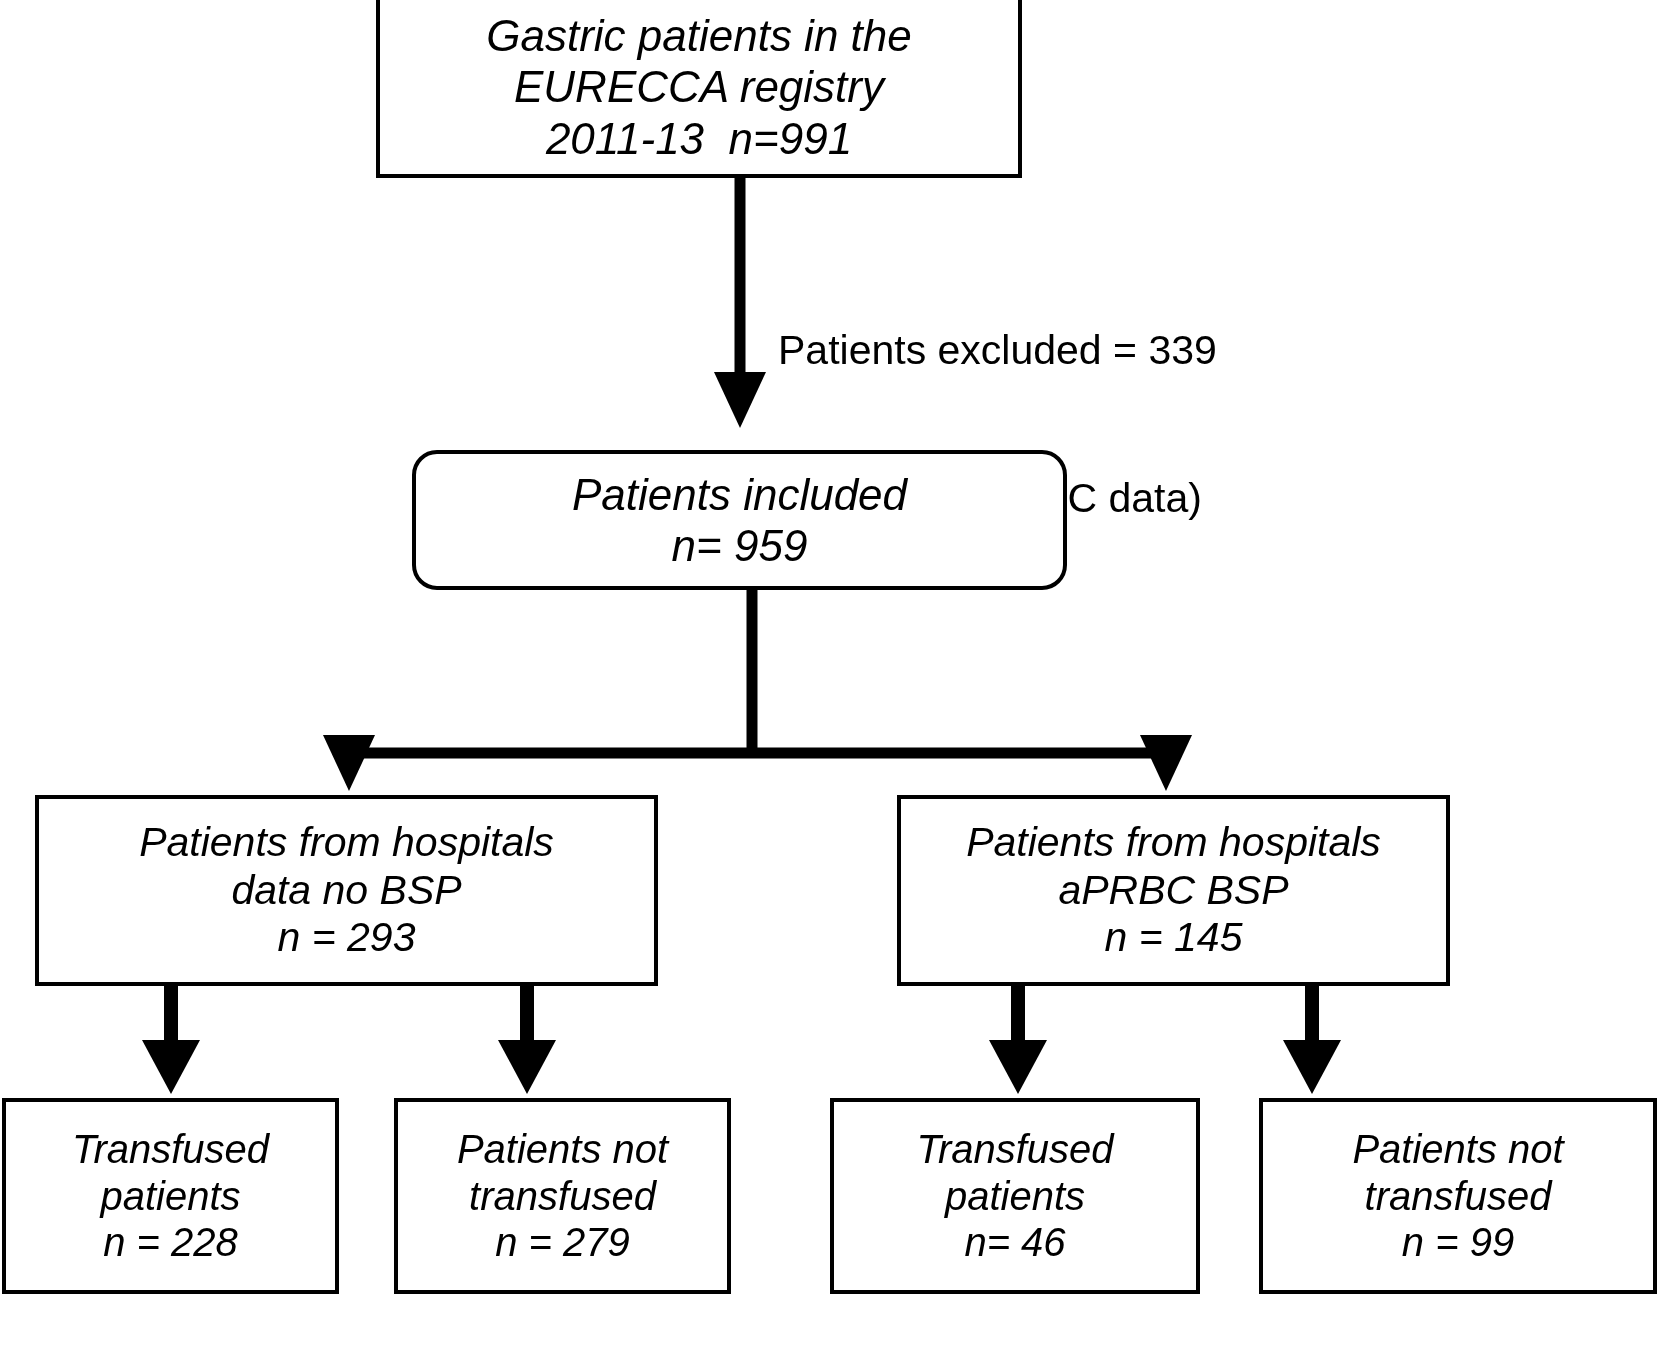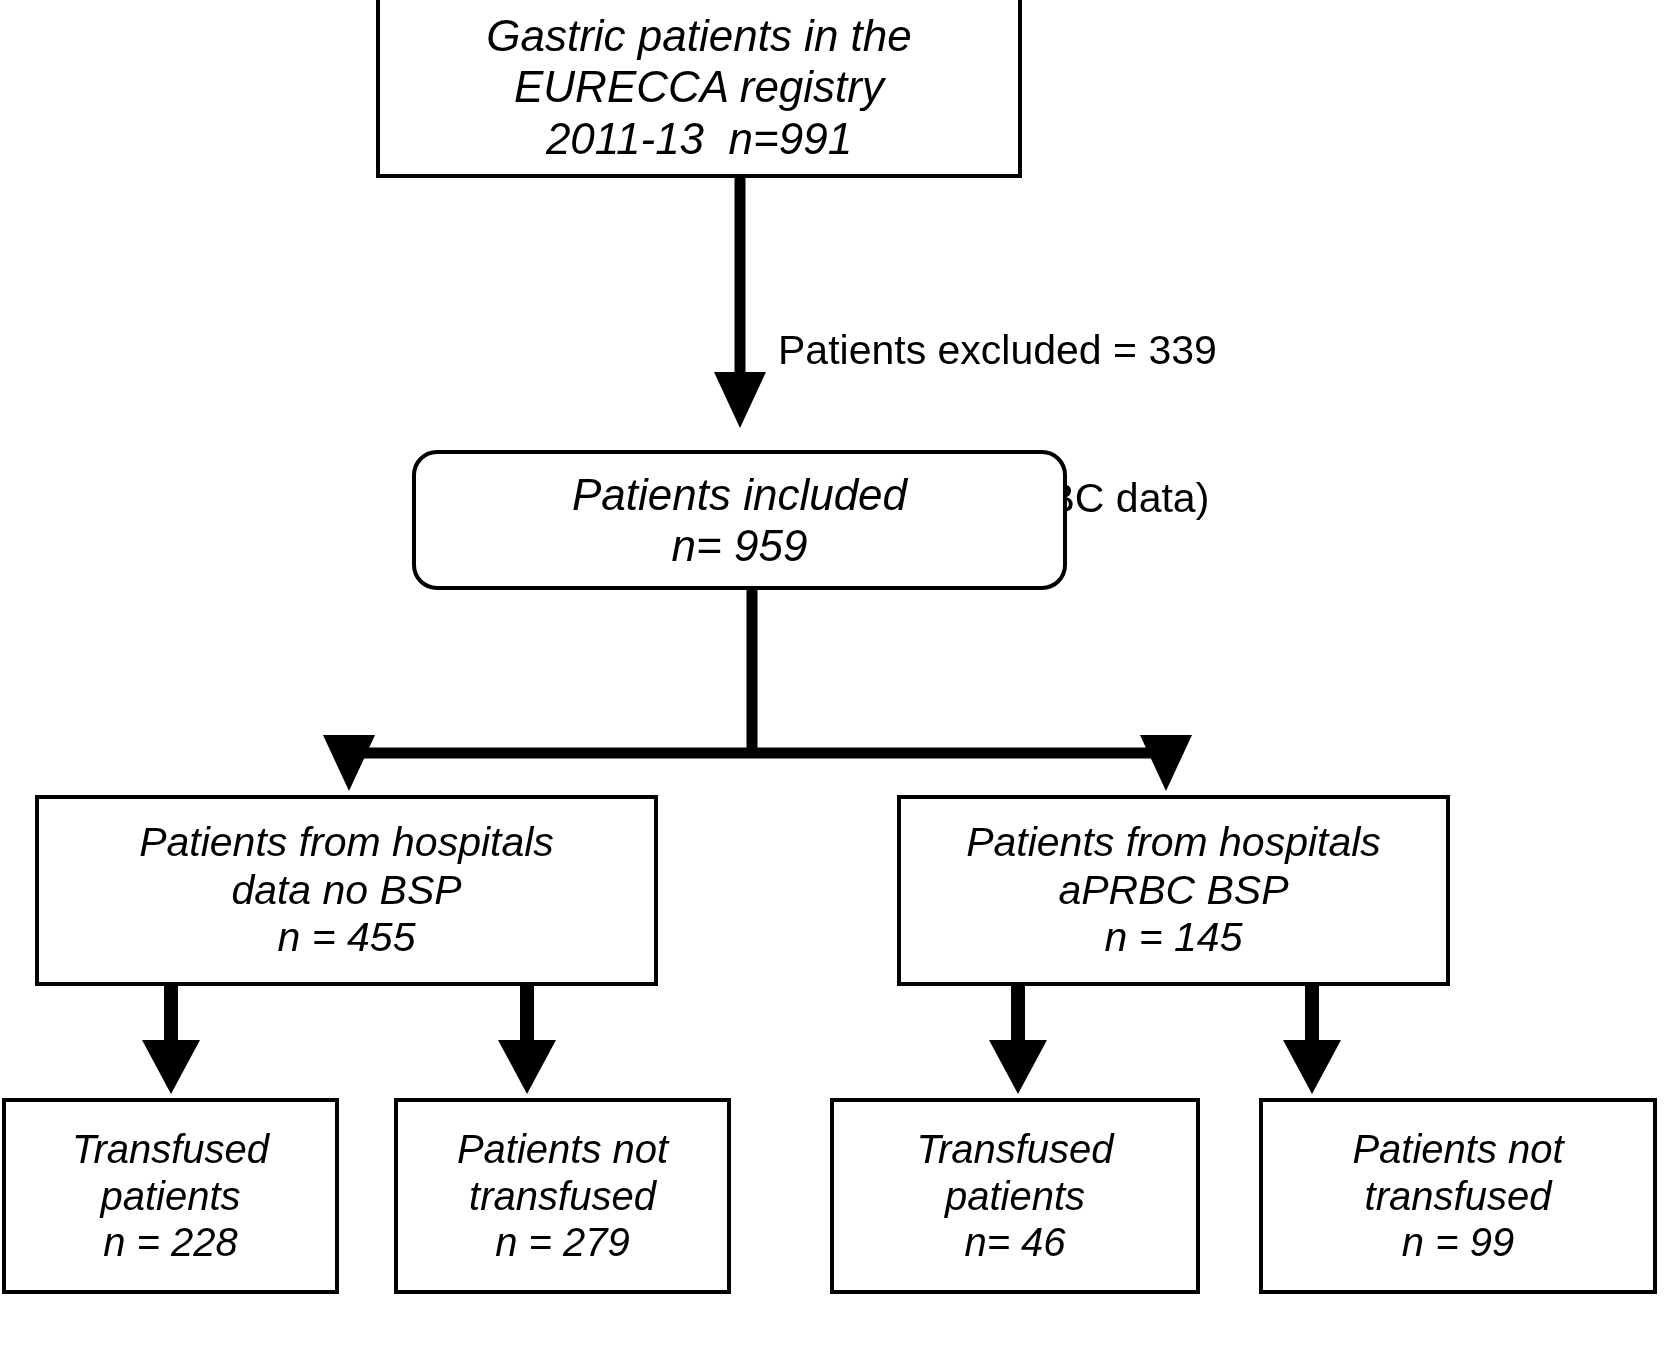--- a/index.html
+++ b/index.html
@@ -55,21 +55,21 @@
   
   #node-source   { left: 376px;  top: -4px;   width: 646px; height: 182px; font-size: 44px; }
   #node-included { left: 412px;  top: 450px;  width: 655px; height: 140px; font-size: 44px; border-radius: 25px; }
   #node-no-bsp   { left: 35px;   top: 795px;  width: 623px; height: 191px; font-size: 41px; }
   #node-bsp      { left: 897px;  top: 795px;  width: 553px; height: 191px; font-size: 41px; }
   #node-leaf-1   { left: 2px;    top: 1098px; width: 337px; height: 196px; font-size: 40px; }
   #node-leaf-2   { left: 394px;  top: 1098px; width: 337px; height: 196px; font-size: 40px; }
   #node-leaf-3   { left: 830px;  top: 1098px; width: 370px; height: 196px; font-size: 40px; }
   #node-leaf-4   { left: 1259px; top: 1098px; width: 398px; height: 196px; font-size: 40px; }
 
-  #label-excluded { left: 778px; top: 228px; font-size: 41px; text-align: center; }
+  #label-excluded { left: 778px; top: 228px; font-size: 41px; }
 </style>
 </head>
 <body>
 
 <div id="canvas">
 
   <svg class="flow-svg" viewBox="0 0 1669 1365">
 
     <g>
       <line x1="740" y1="178" x2="740" y2="398" stroke="#000000" stroke-width="11"></line>
@@ -129,21 +129,21 @@
   </div>
 
   <div class="node" id="node-included">
     <span class="line">Patients included</span>
     <span class="line">n= 959</span>
   </div>
 
   <div class="node" id="node-no-bsp">
     <span class="line">Patients from hospitals</span>
     <span class="line">data no BSP</span>
-    <span class="line">n = 455</span>
+    <span class="line">n = 293</span>
   </div>
 
   <div class="node" id="node-bsp">
     <span class="line">Patients from hospitals</span>
     <span class="line">aPRBC BSP</span>
     <span class="line">n = 145</span>
   </div>
 
   <div class="node" id="node-leaf-1">
     <span class="line">Transfused</span>

